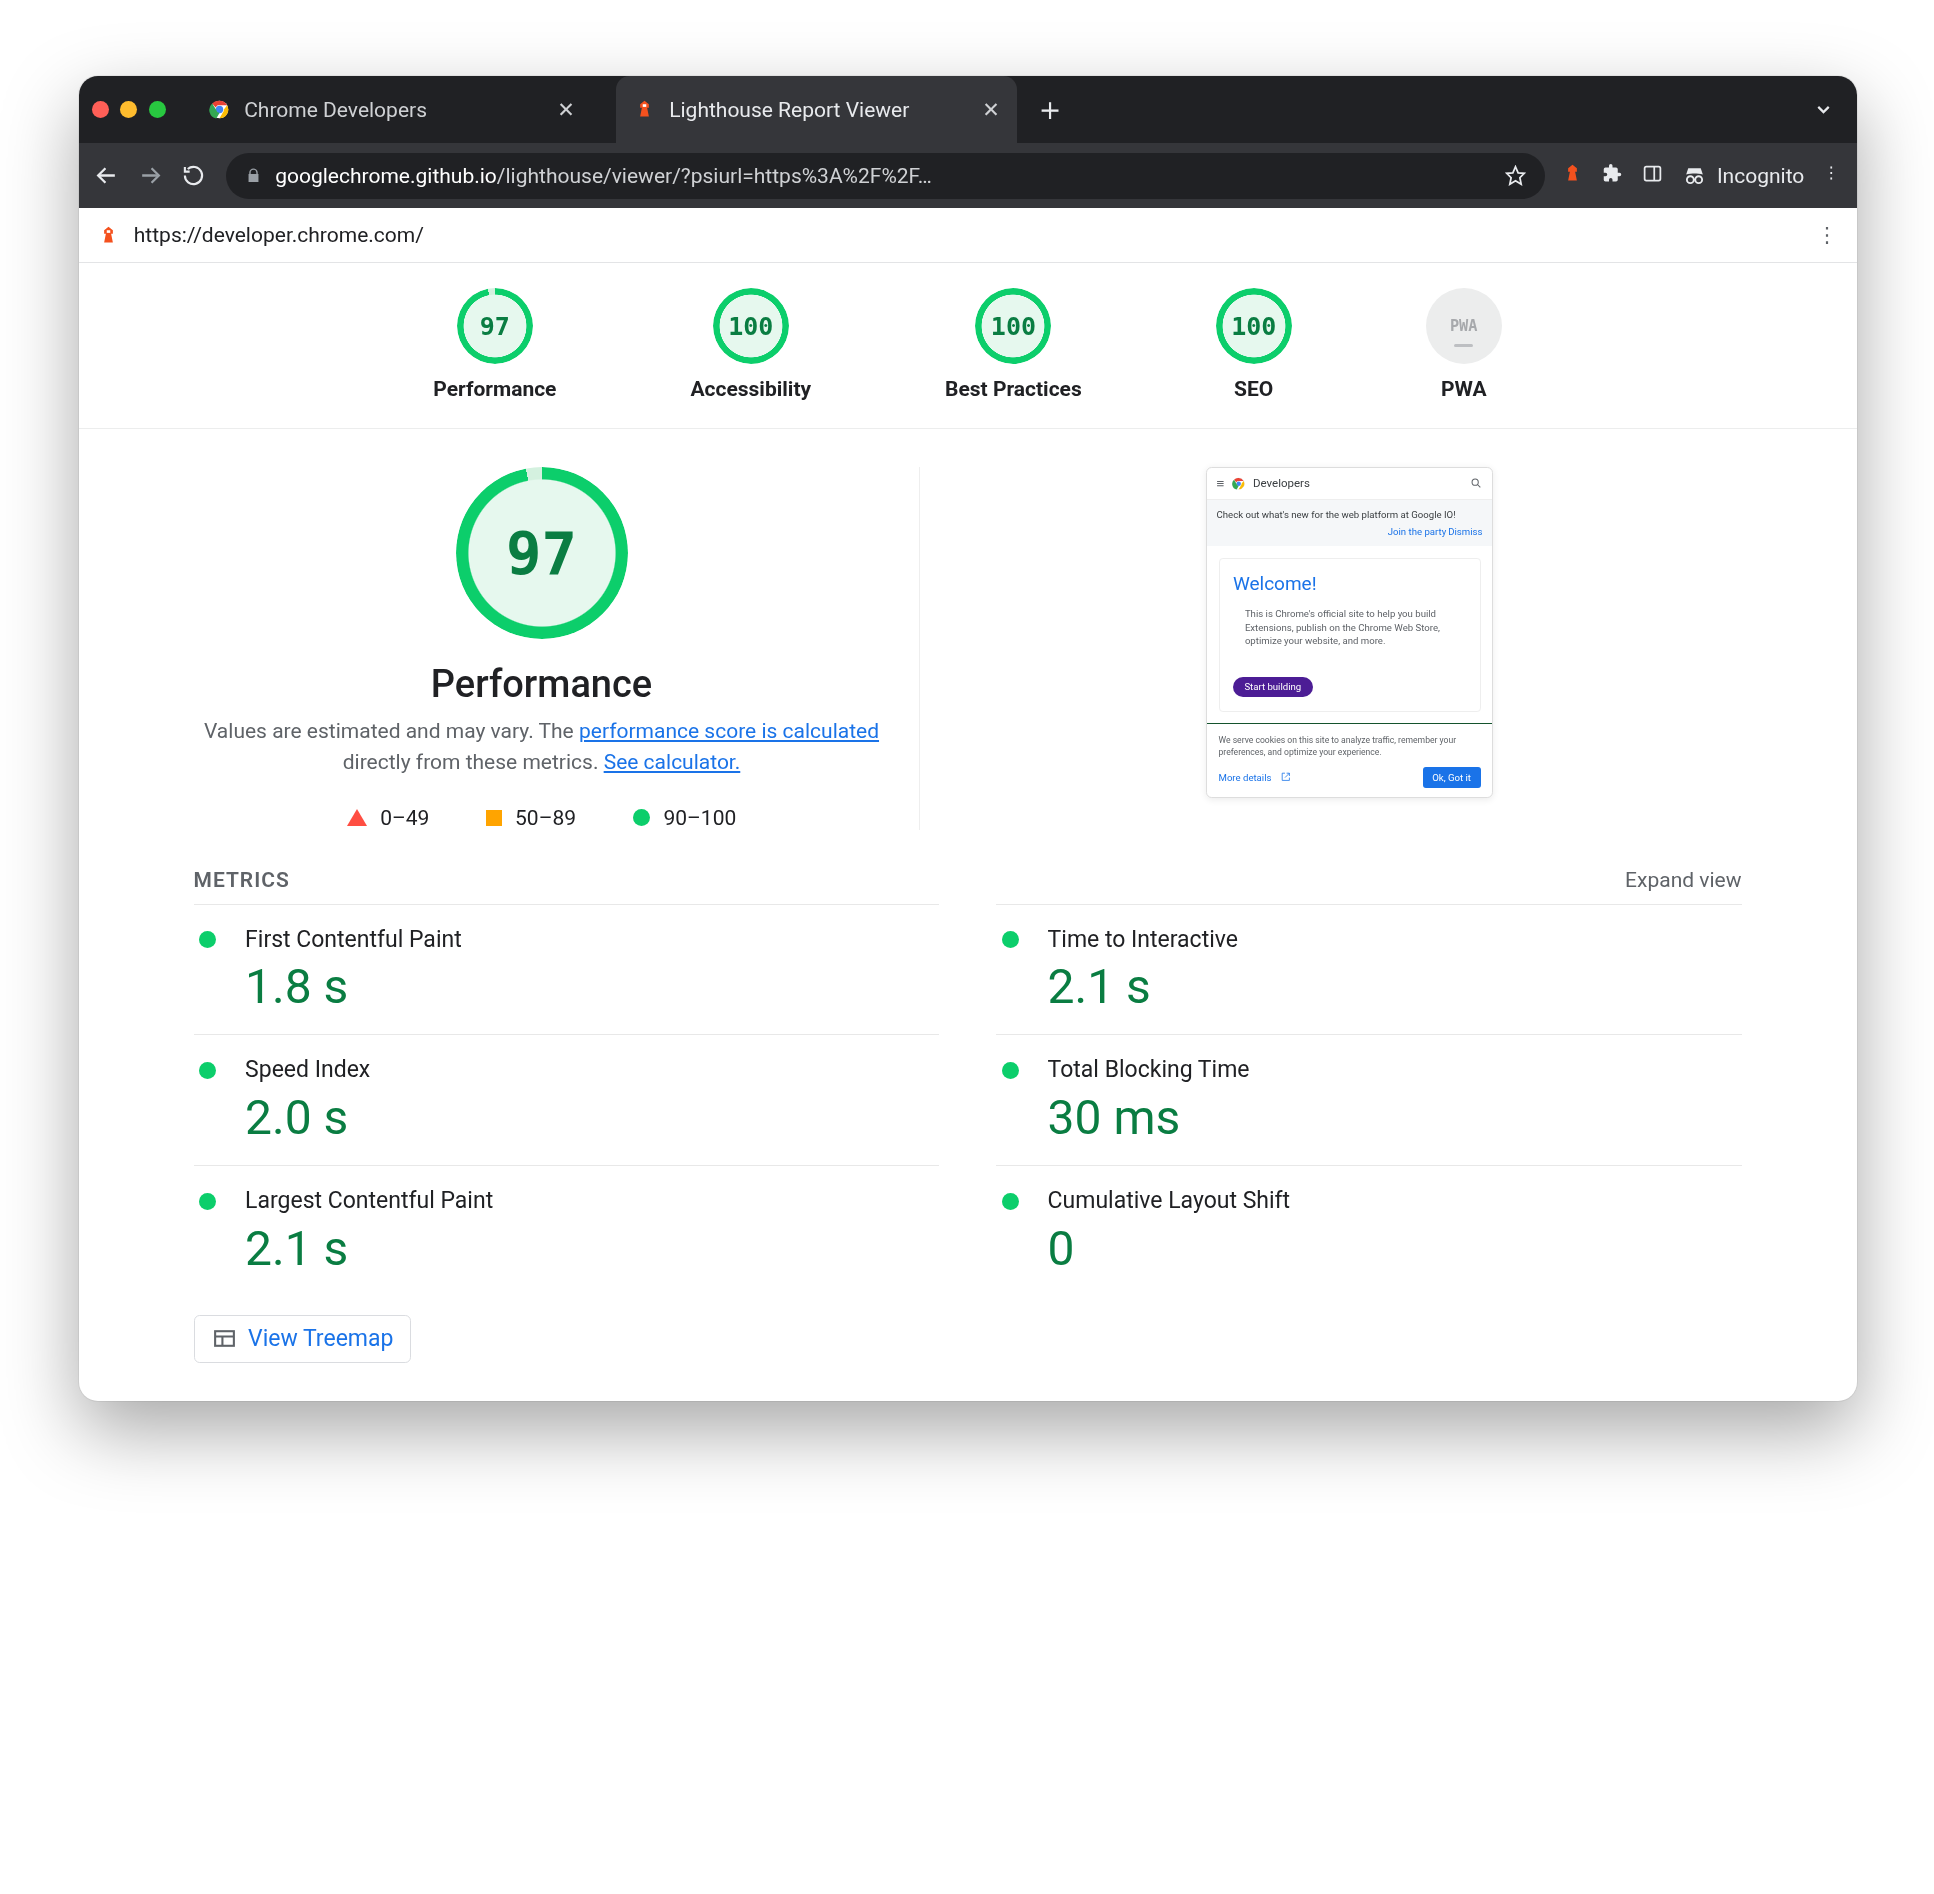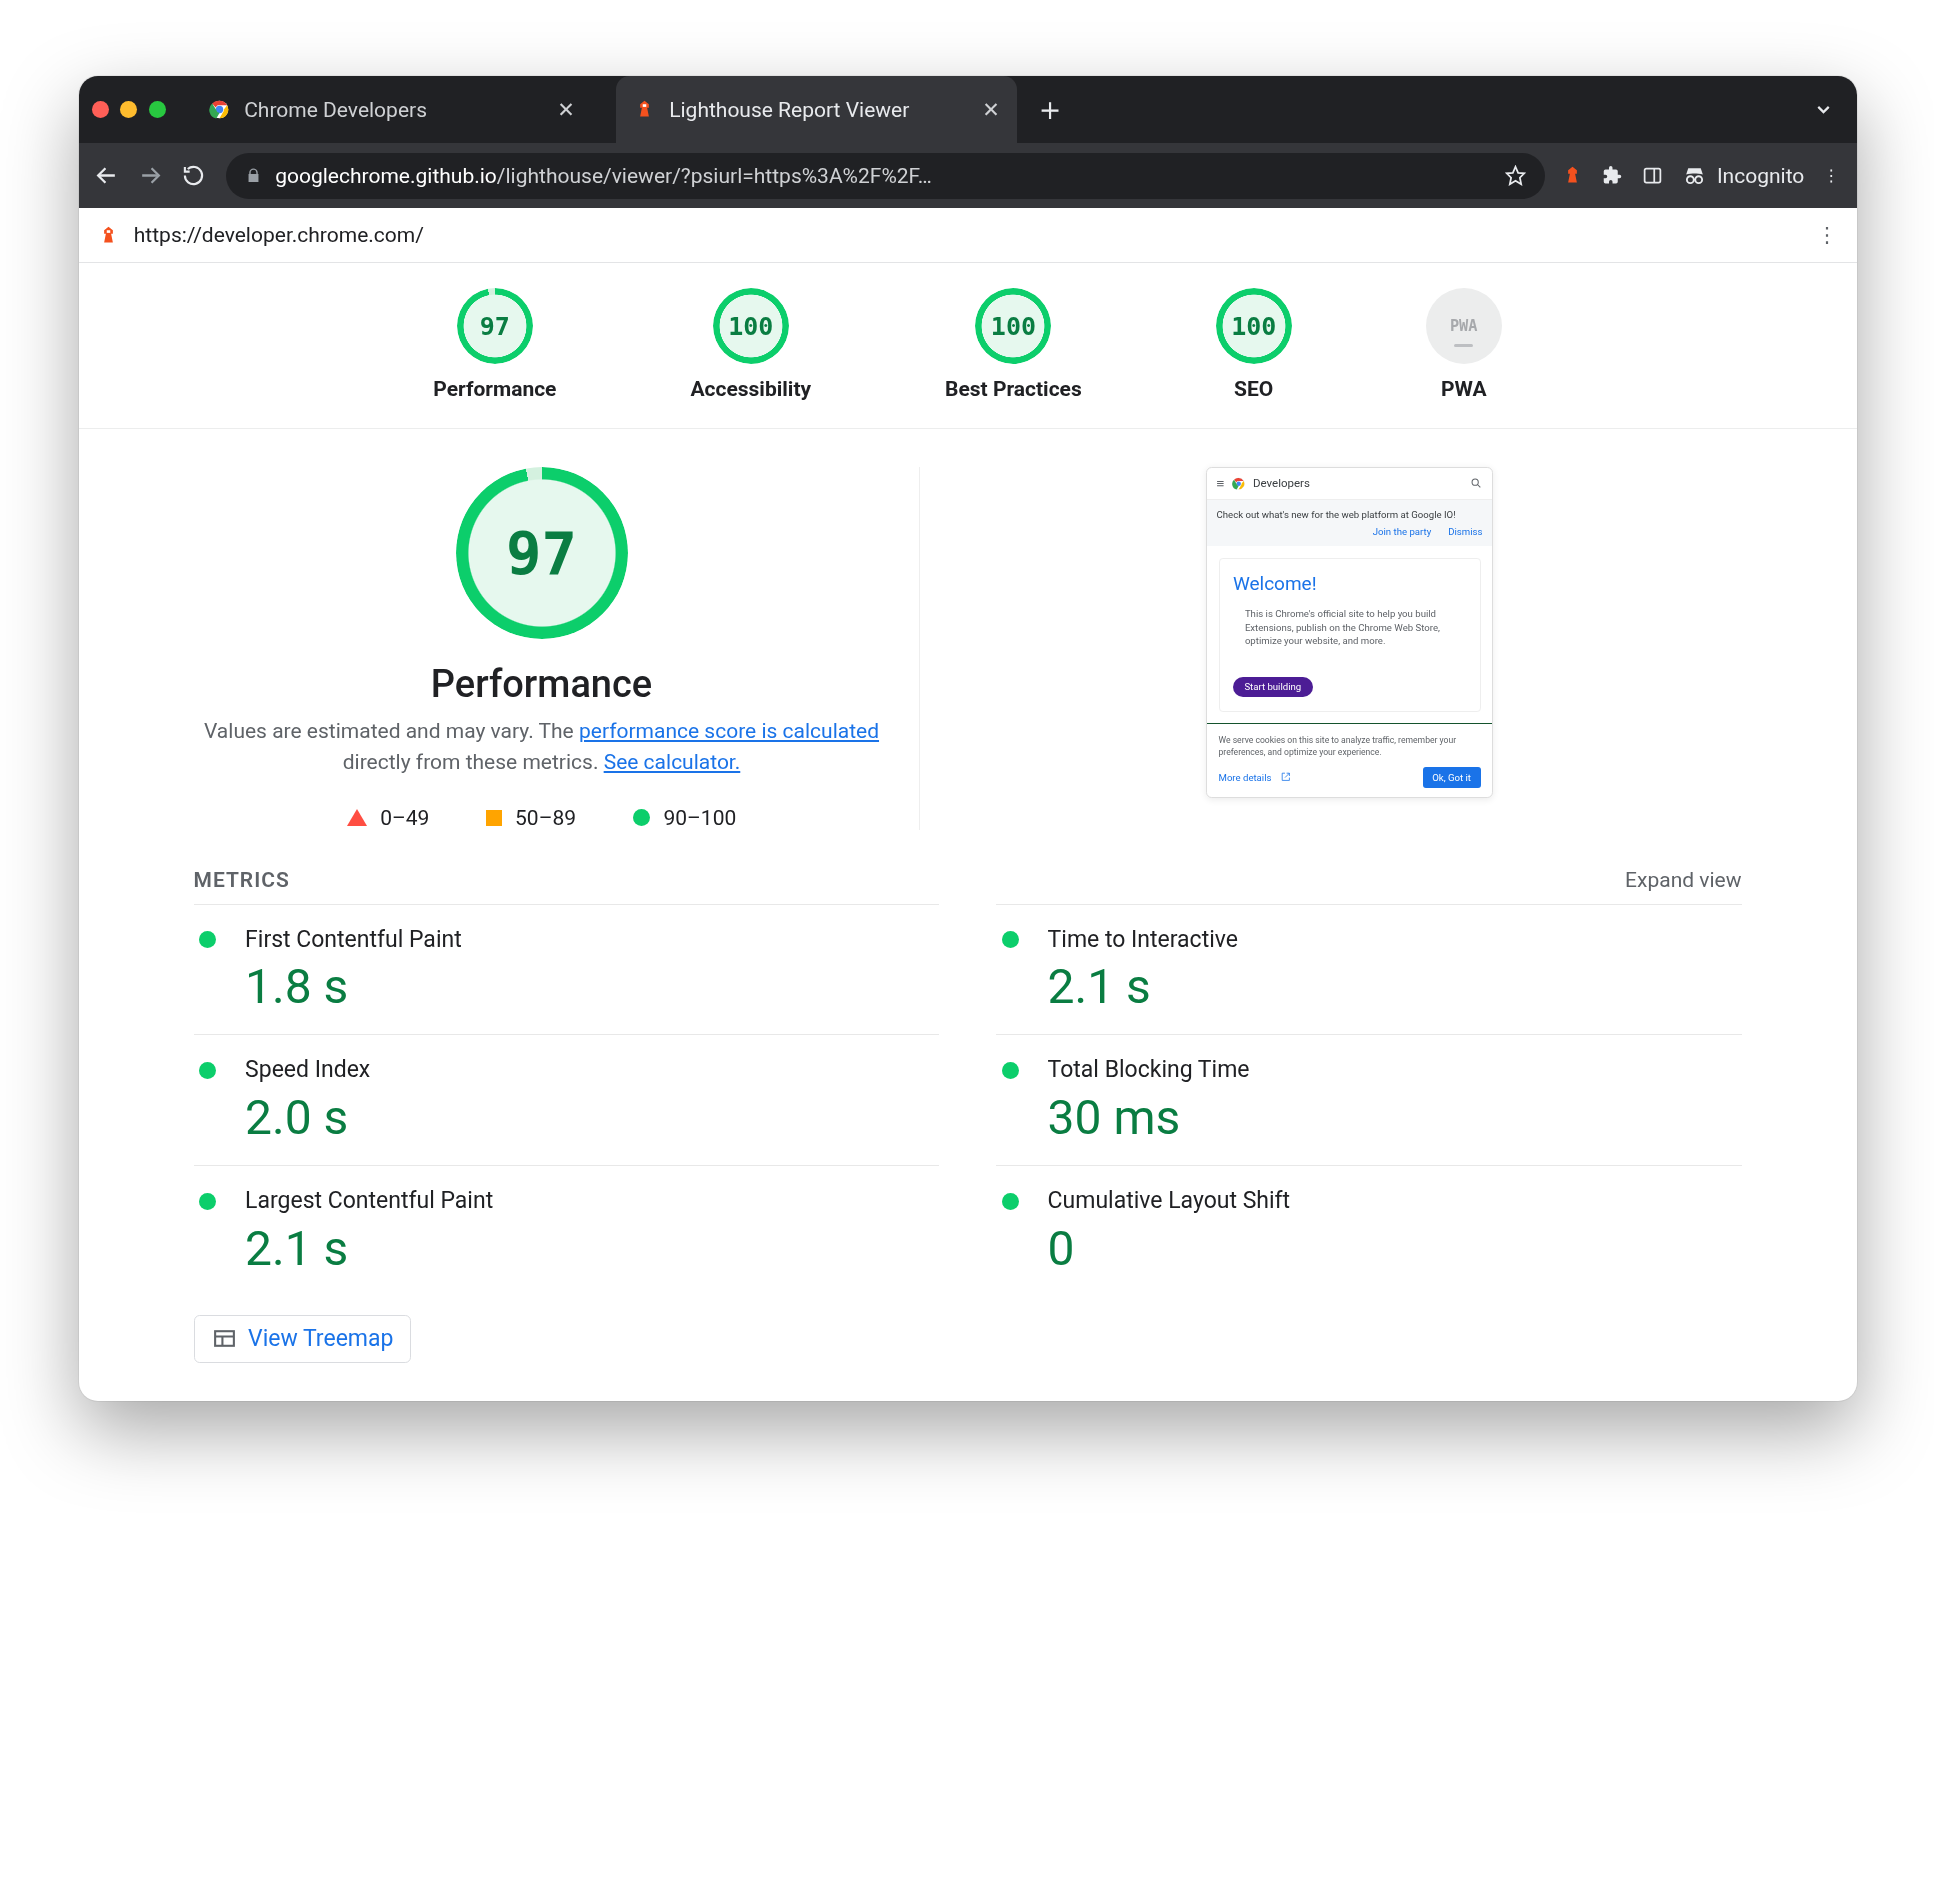--- a/index.html
+++ b/index.html
@@ -69,21 +69,21 @@
     display:flex;
     align-items:center;
     padding: 0 19px;
     gap: 13.4px;
     font-size: 21px;
     color:#cfd1d4;
   }
   .omnibox .lock { color:#9aa0a6; }
   .omnibox .urltext { flex:1; overflow:hidden; white-space:nowrap; text-overflow:ellipsis; }
   .omnibox .dom { color:#fff; }
-  .icnrow { display:flex; align-items:center; gap:19px; color:#e8eaed; }
+  .icnrow { display:flex; gap:19px; color:#e8eaed; }
   .incog { display:flex; align-items:center; gap:9.6px; color:#e8eaed; font-size:21px; }
   .dots3 { color:#e8eaed; letter-spacing:1.9px; }
 
   
   .appurl {
     display:flex; align-items:center;
     height: 55px;
     padding: 0 19px;
     border-bottom: 1px solid #e3e4e6;
     gap: 15.3px;
@@ -183,21 +183,21 @@
     color:#3c4043;
     overflow:hidden;
     background:#fff;
   }
   .phone .top { display:flex;align-items:center;gap:7.6px;padding:7.6px 9.6px;border-bottom:1px solid #eee;}
   .phone .ham { font-size:13.4px;color:#5f6368;}
   .phone .brand { font-size:11.5px;color:#3c4043;}
   .phone .srch { margin-left:auto;color:#5f6368;}
   .phone .io { background:#f5f7f9; padding:9.6px; font-size:9.6px; }
   .phone .io .r { text-align:right; margin-top:5.7px; }
-  .phone .io .r a { color:#1a73e8; margin-left:17px;}
+  .phone .io .r a { color:#1a73e8; margin-left:2px;}
   .phone .card { margin:11.5px;padding:13.4px;border:1px solid #eee;border-radius:3.8px;}
   .phone .card h3 { margin:0 0 5.7px 0;font-size:19px;color:#1a73e8;font-weight:400;}
   .phone .card p { margin:12px;font-size:9.6px;color:#5f6368;line-height:1.4;}
   .phone .btn { margin-top:17px;background:#4c1d95;color:#fff;border-radius:13.4px;padding:4.8px 11.5px;display:inline-block;font-size:9.6px;}
   .phone .cookie { padding:9.6px 11.5px;font-size:8.6px;color:#5f6368;line-height:1.4;border-top:1px solid #14532d;}
   .phone .crow { display:flex;align-items:center;gap:9.6px;margin-top:9px;}
   .phone .crow a { color:#1a73e8;font-size:9.6px;}
   .phone .crow .ok { margin-left:auto;background:#1a73e8;color:#fff;font-size:9.6px;padding:3.8px 9.6px;border-radius:2.9px;}
 
   

